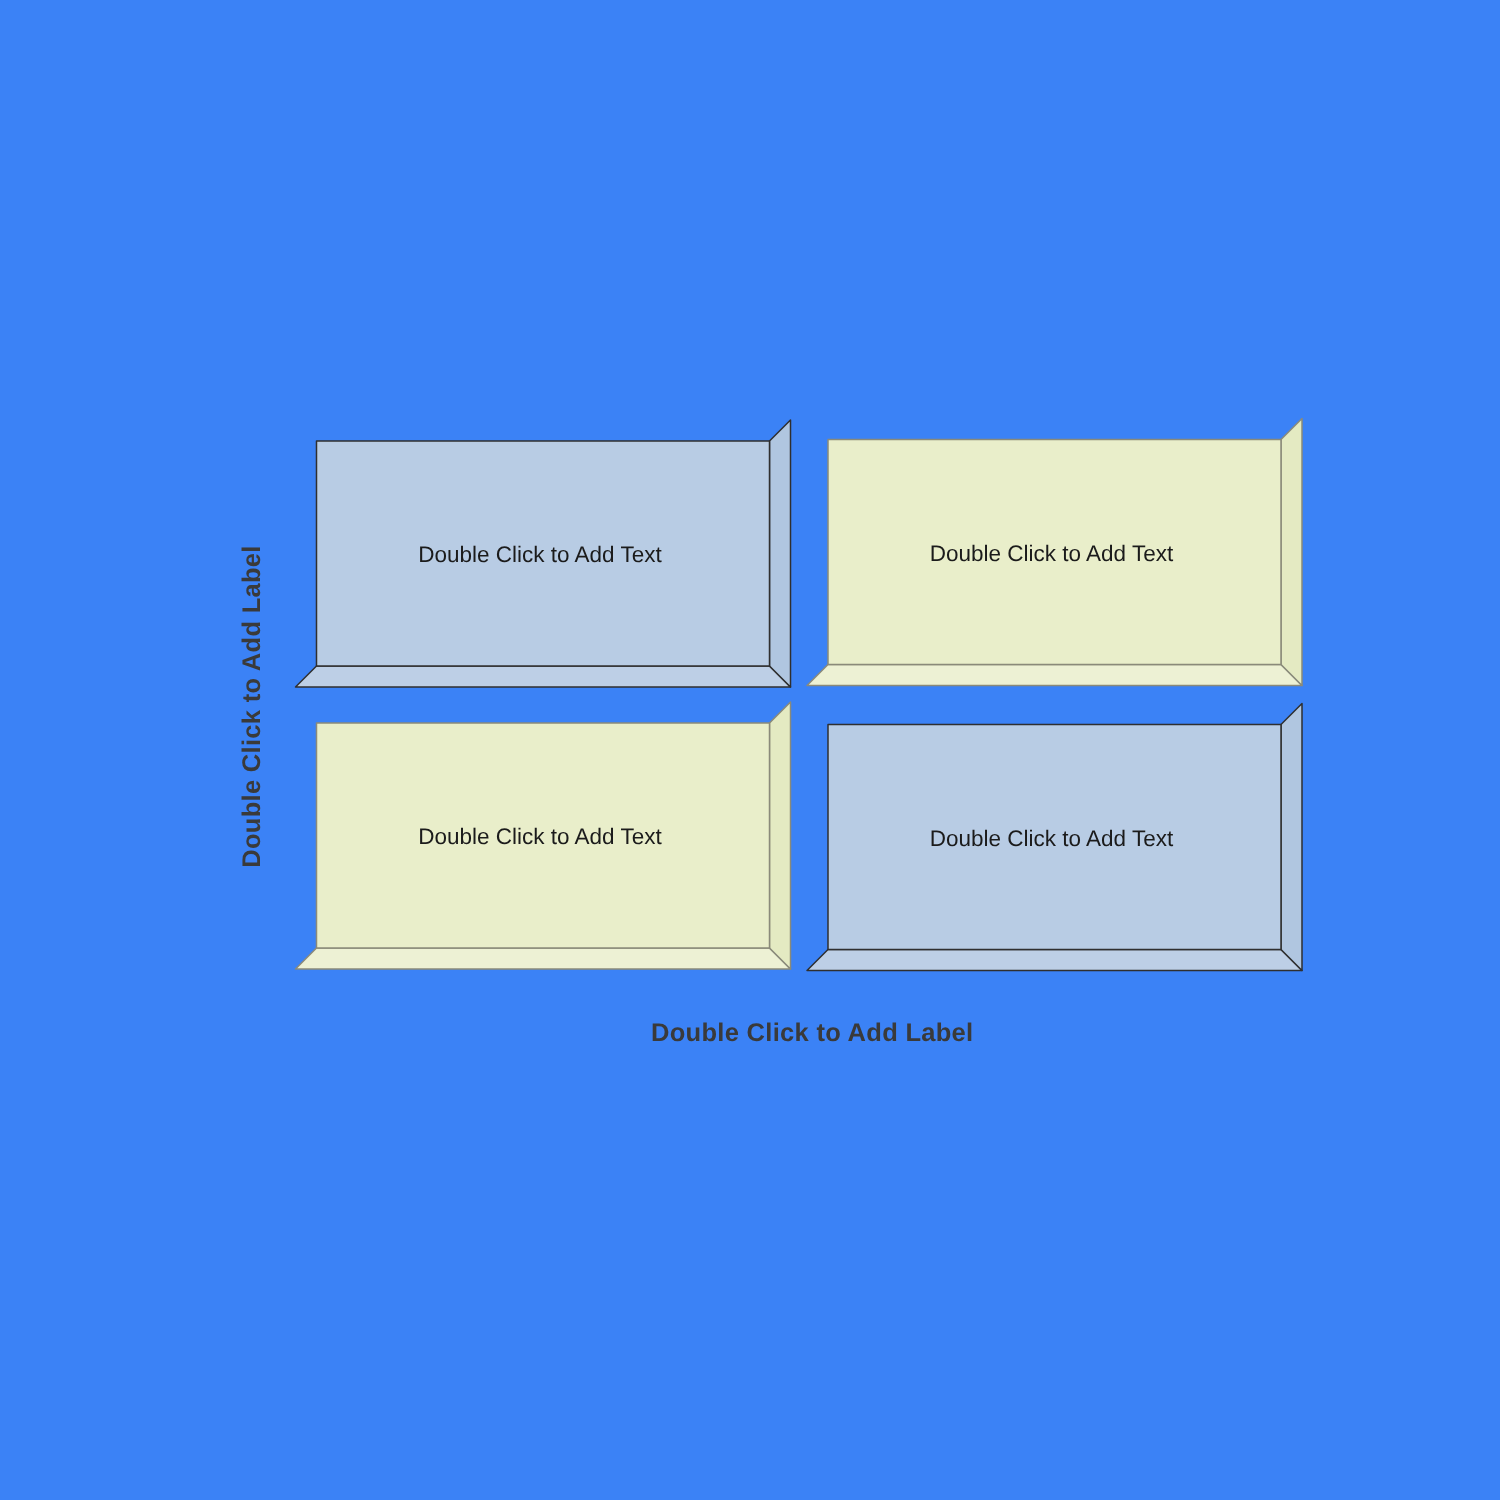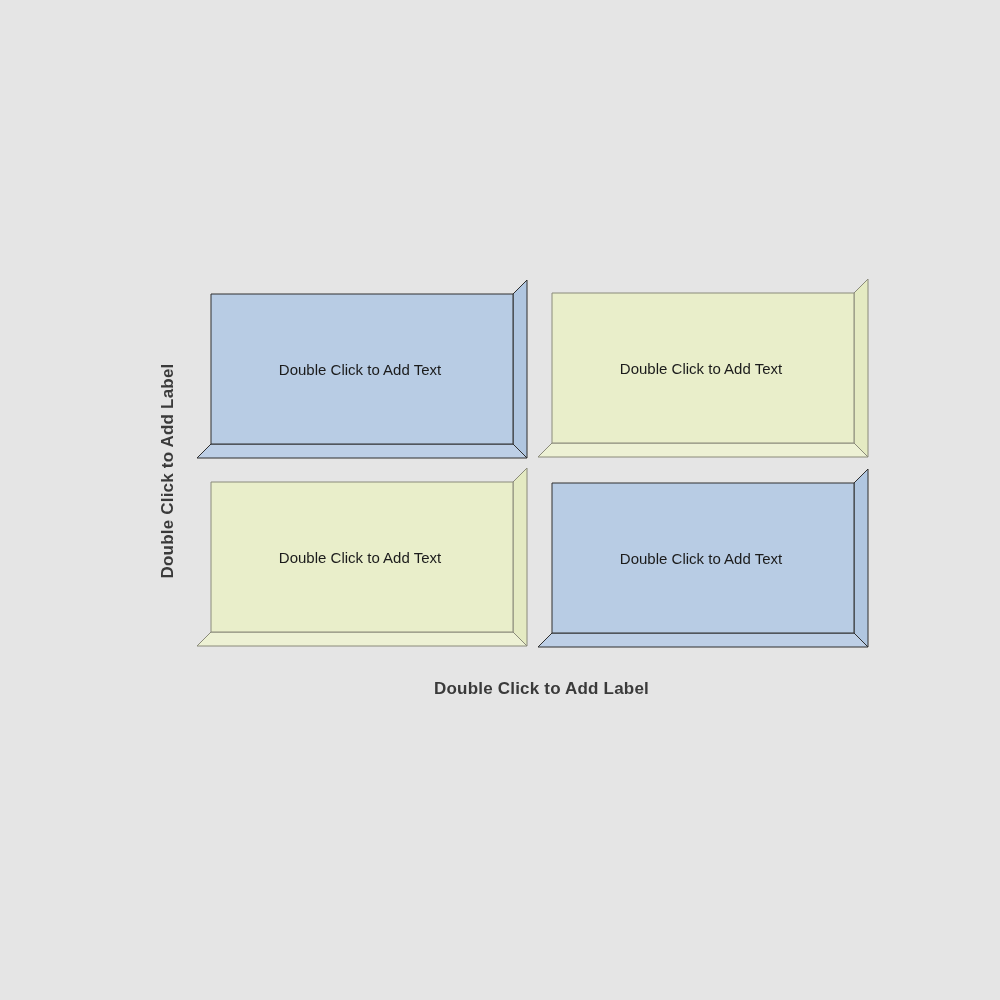--- a/index.html
+++ b/index.html
@@ -4,21 +4,21 @@
 <style>
   html, body {
     margin: 0;
     padding: 0;
     background: #000000;
   }
   #canvas {
     position: relative;
     width: 1000px;
     height: 1000px;
-    background: #e5e5e5;
+    background: #3b82f6;
     overflow: hidden;
     font-family: "Liberation Sans", sans-serif;
   }
   .matrix-svg {
     position: absolute;
     left: 0;
     top: 0;
     width: 1000px;
     height: 1000px;
   }

